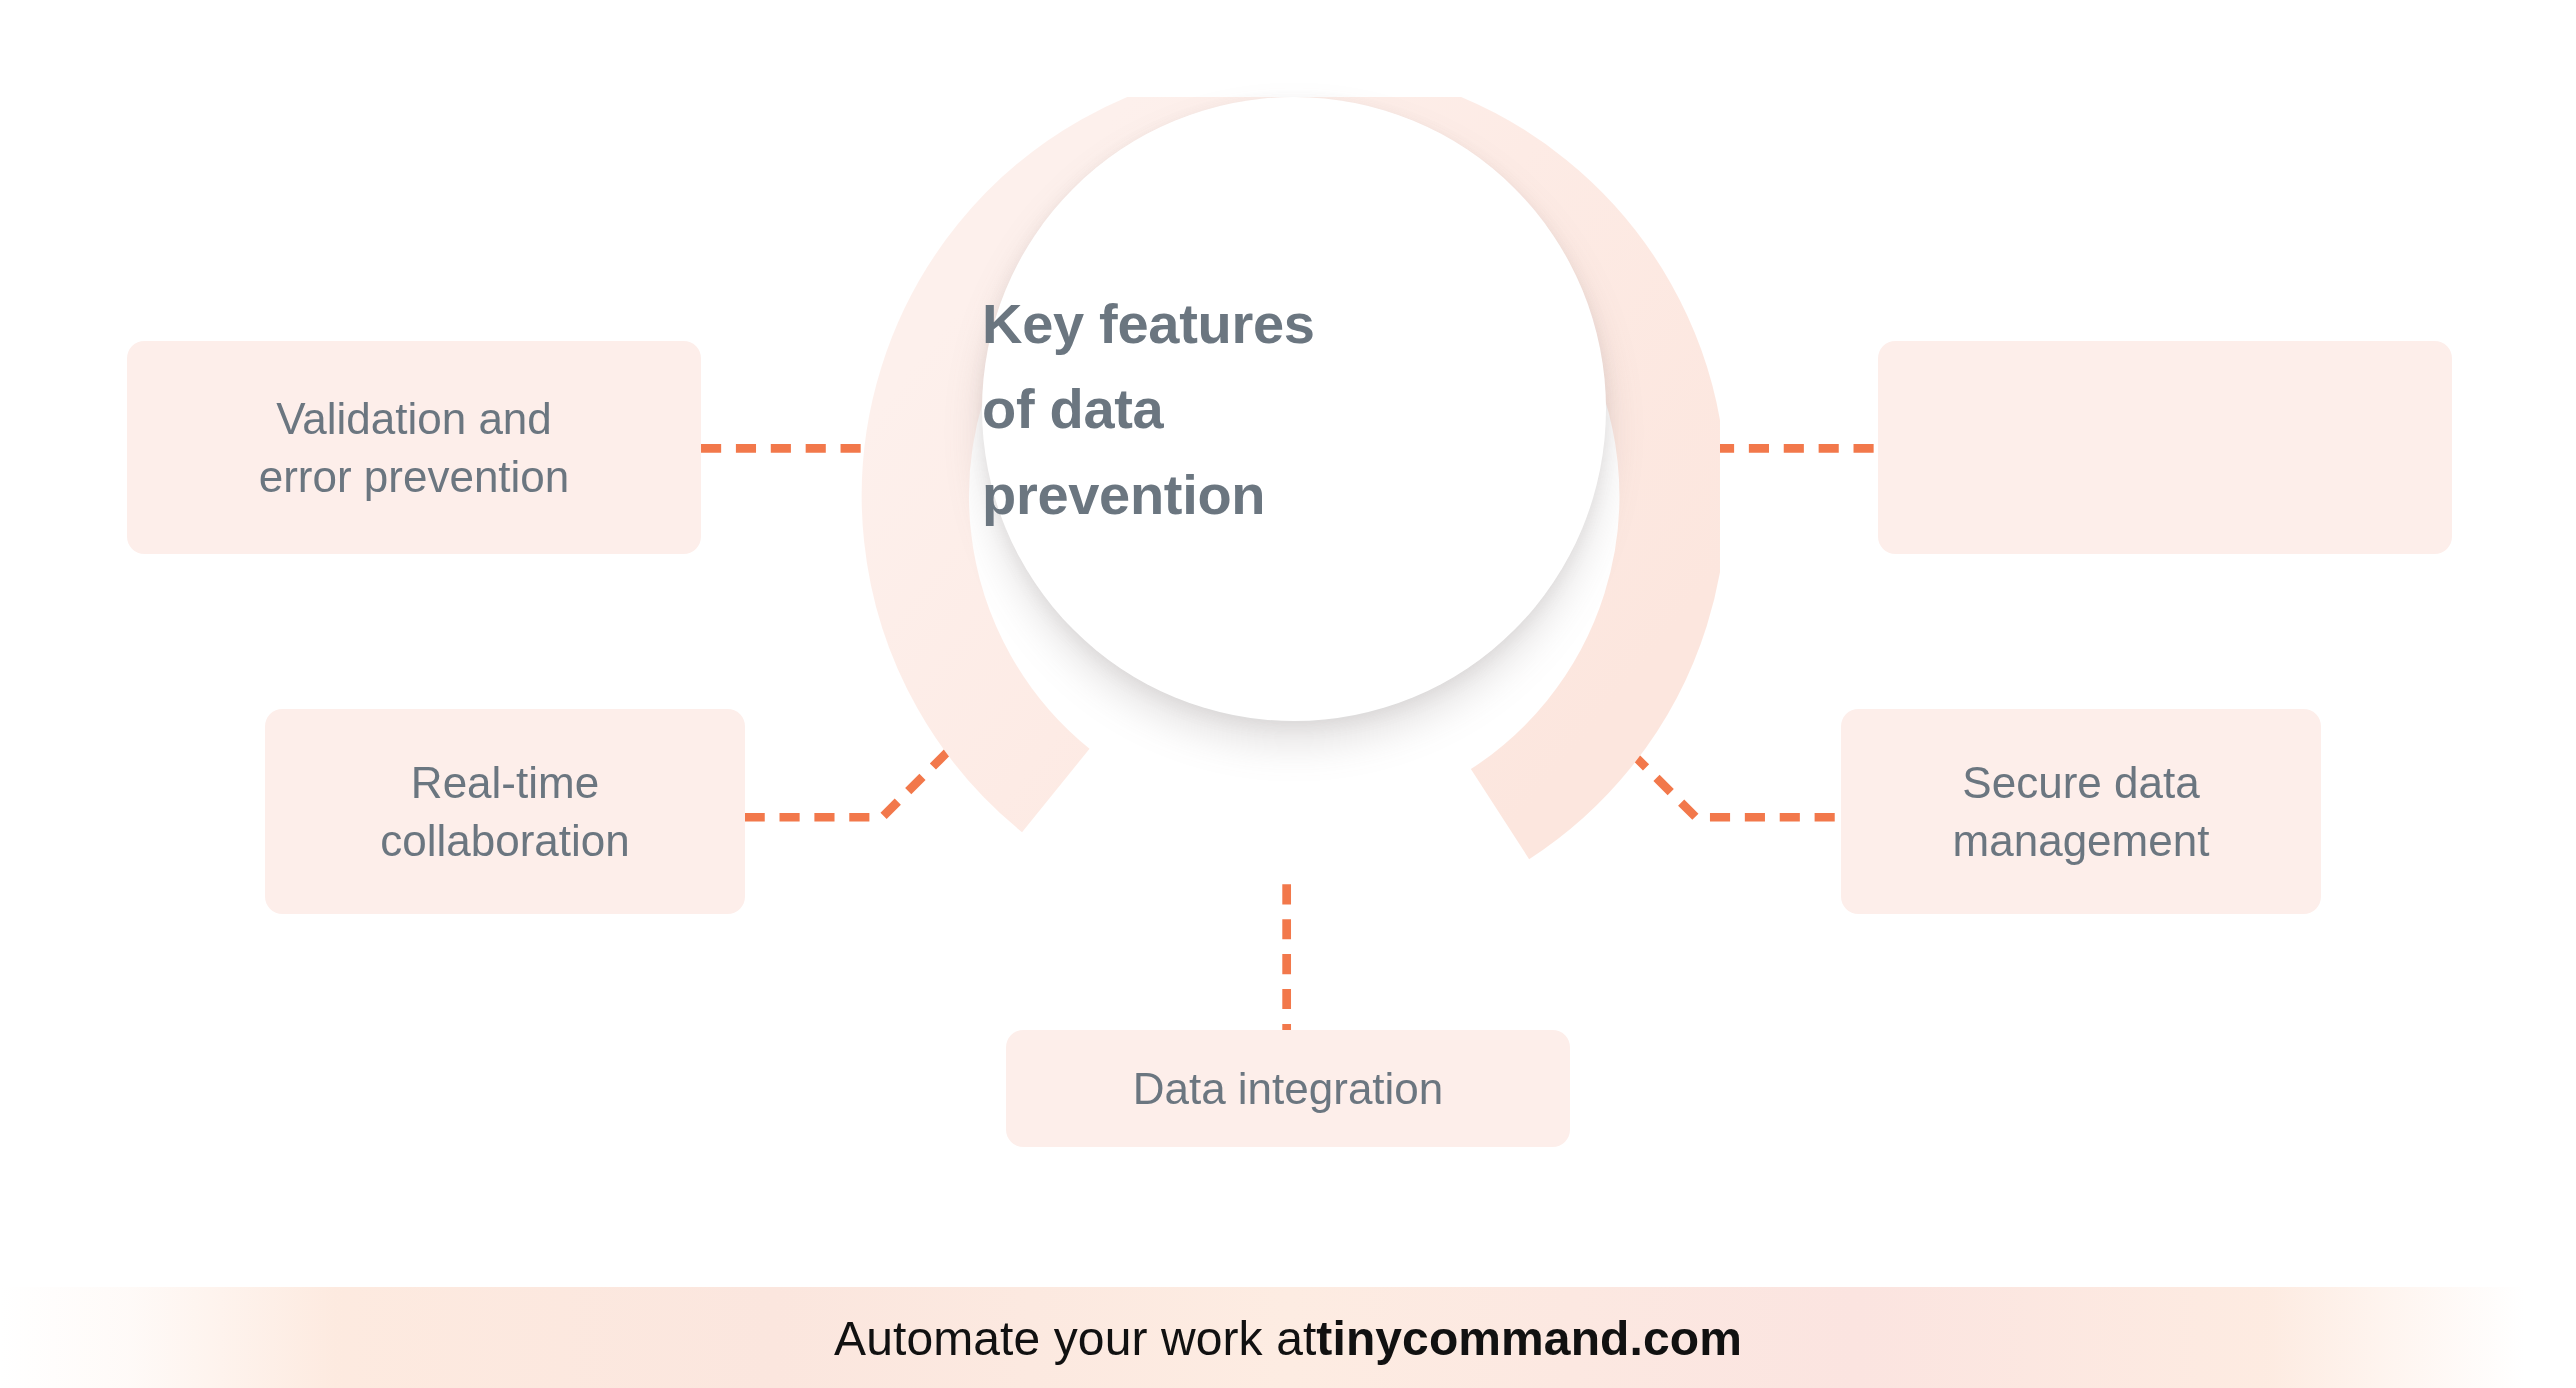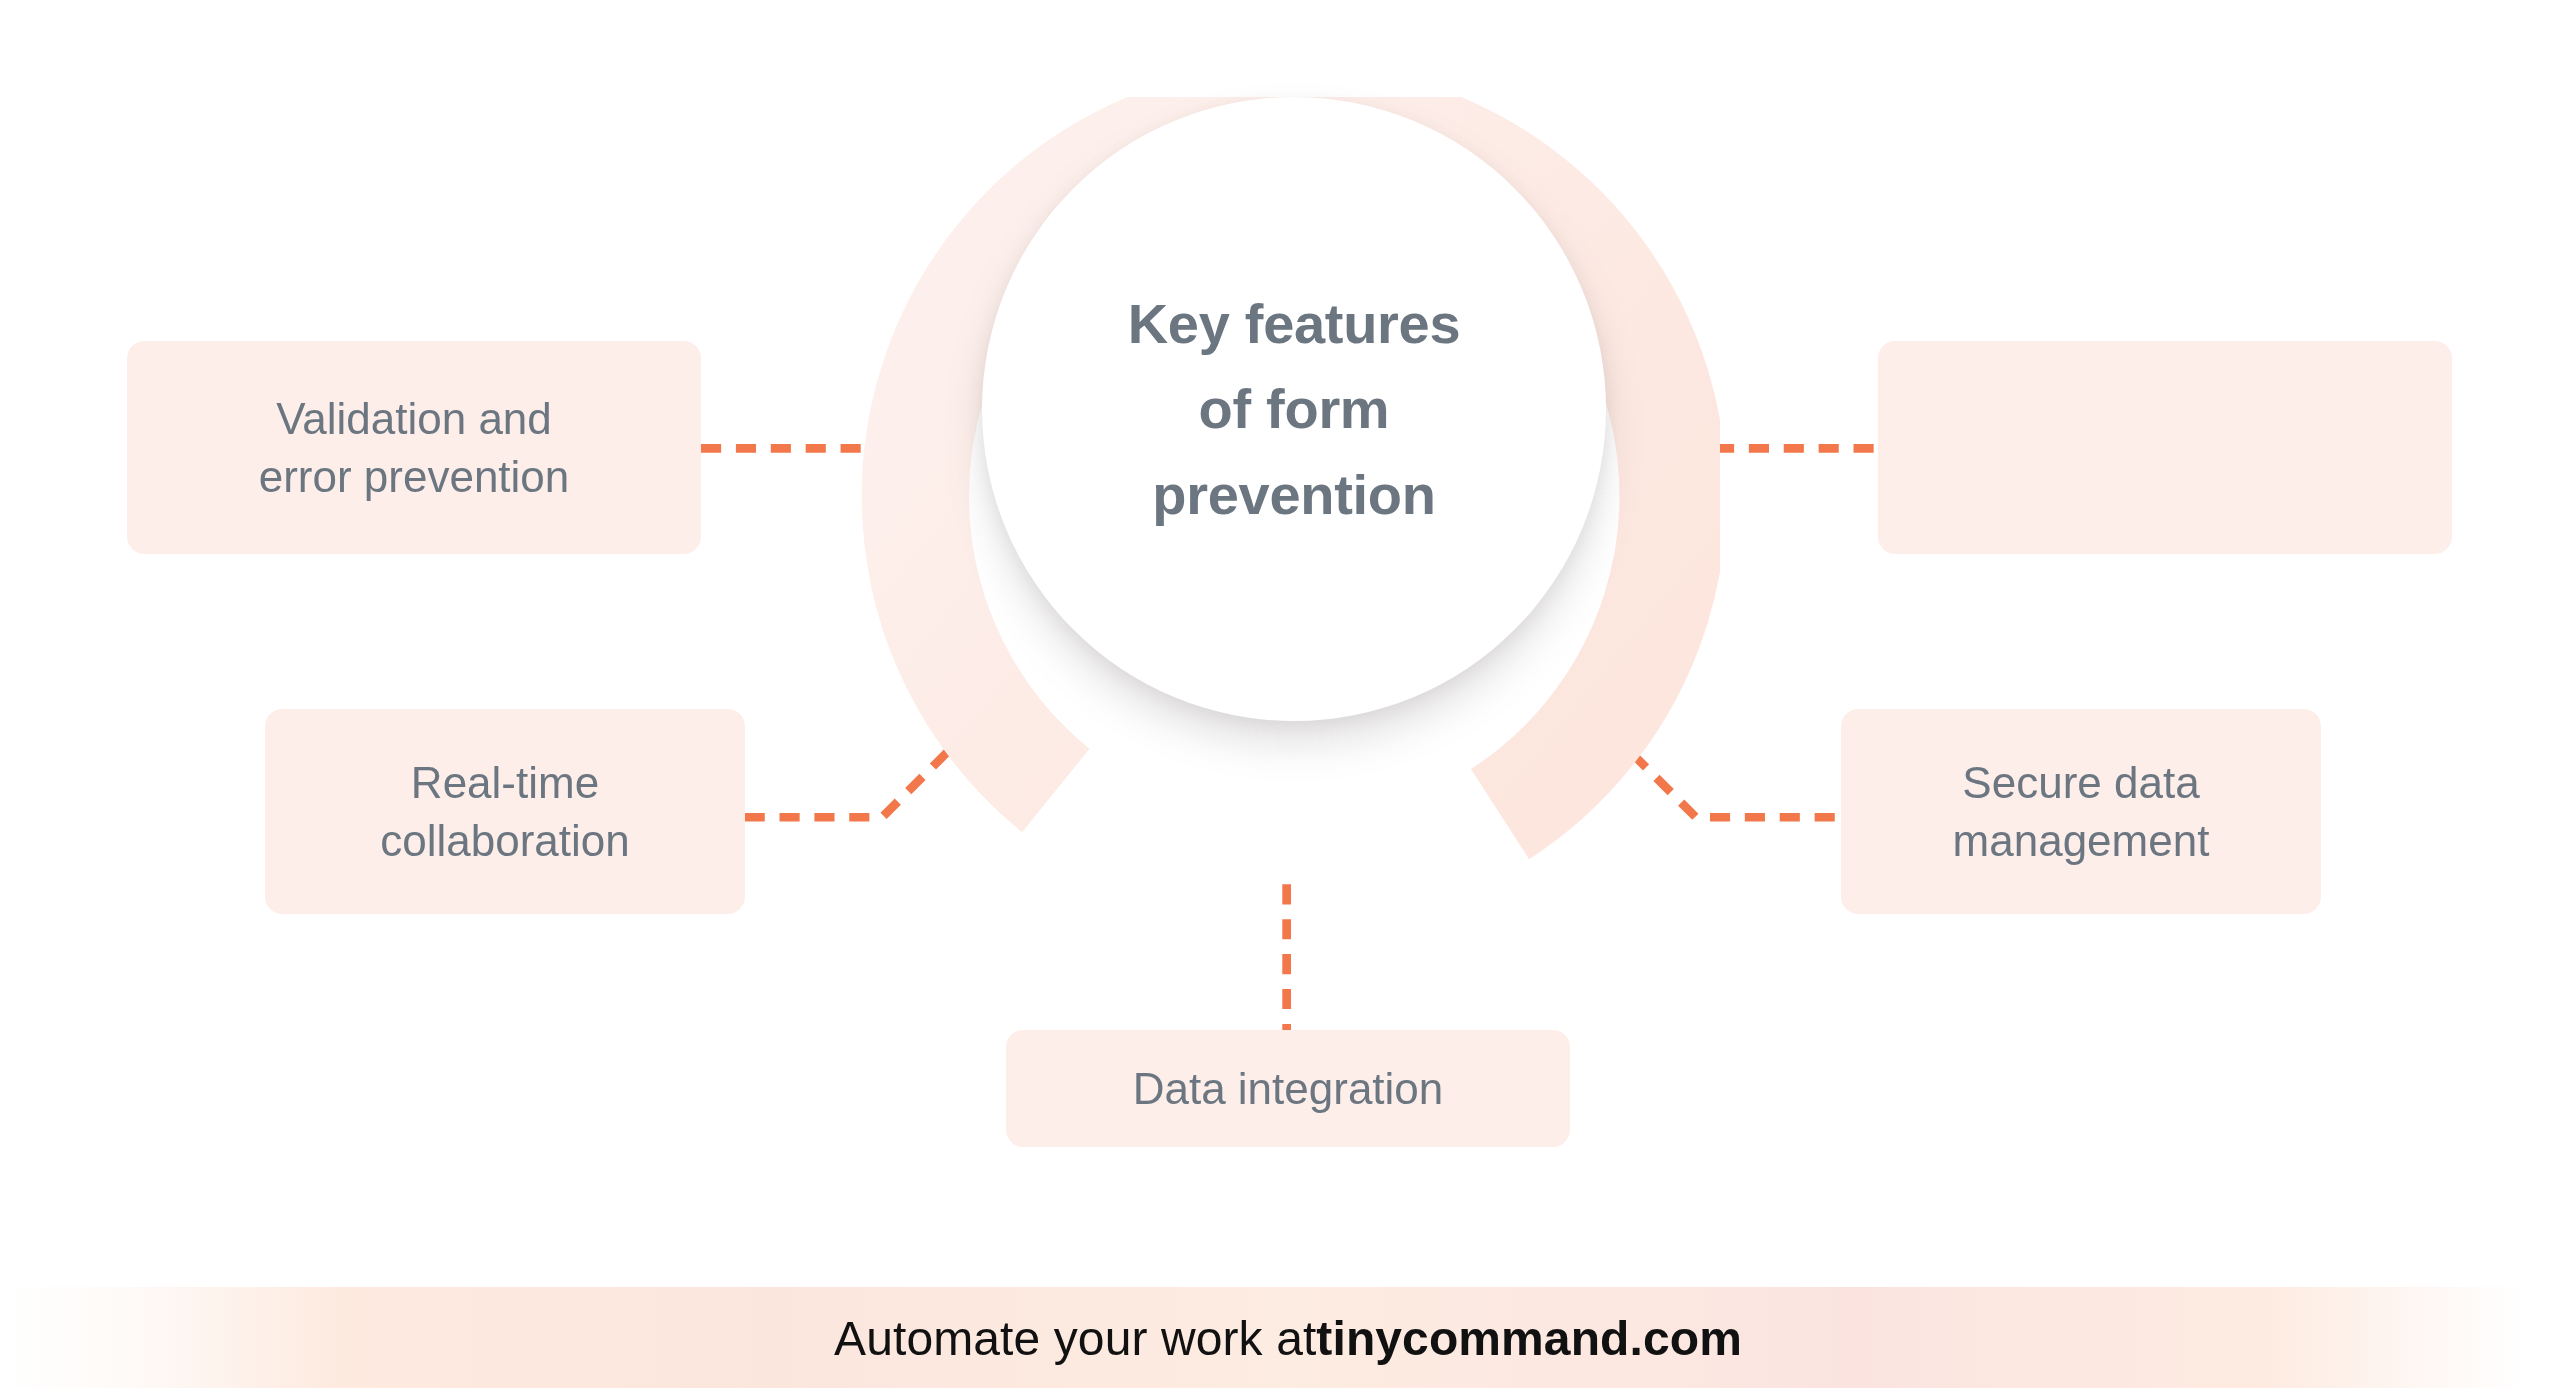--- a/index.html
+++ b/index.html
@@ -46,21 +46,21 @@
                 0 5.4px 14.8px rgba(120,110,108,0.10);
   }
   #center-text {
     position: absolute;
     left: 127px;
     top: 0px;
     width: 624px;
     height: 624px;
     display: flex;
     flex-direction: column;
-    align-items: center;
+    align-items: flex-start;
     justify-content: center;
     text-align: center;
     color: #6b7680;
     font-size: 56px;
     font-weight: bold;
     line-height: 1.52;
     letter-spacing: -0.3px;
   }
   #center-text .ln { display: block; white-space: nowrap; }
 
@@ -152,21 +152,21 @@
           <stop offset="55%" stop-color="#fdebe5"></stop>
           <stop offset="100%" stop-color="#fdf0ec"></stop>
         </linearGradient>
       </defs>
 
       <circle cx="655" cy="595" r="565" fill="none" stroke="url(#ringGrad)" stroke-width="160" stroke-dasharray="2840 710" transform="rotate(129 655 595)"></circle>
     </svg>
     <div id="center-circle"></div>
     <div id="center-text">
       <span class="ln">Key features</span>
-      <span class="ln">of form</span>
+      <span class="ln">of data</span>
       <span class="ln">prevention</span>
     </div>
   </div>
 
   <div class="feature-box" id="box-validation">
     <span class="ln">Validation and</span>
     <span class="ln">error prevention</span>
   </div>
 
   <div class="feature-box" id="box-customizable">

